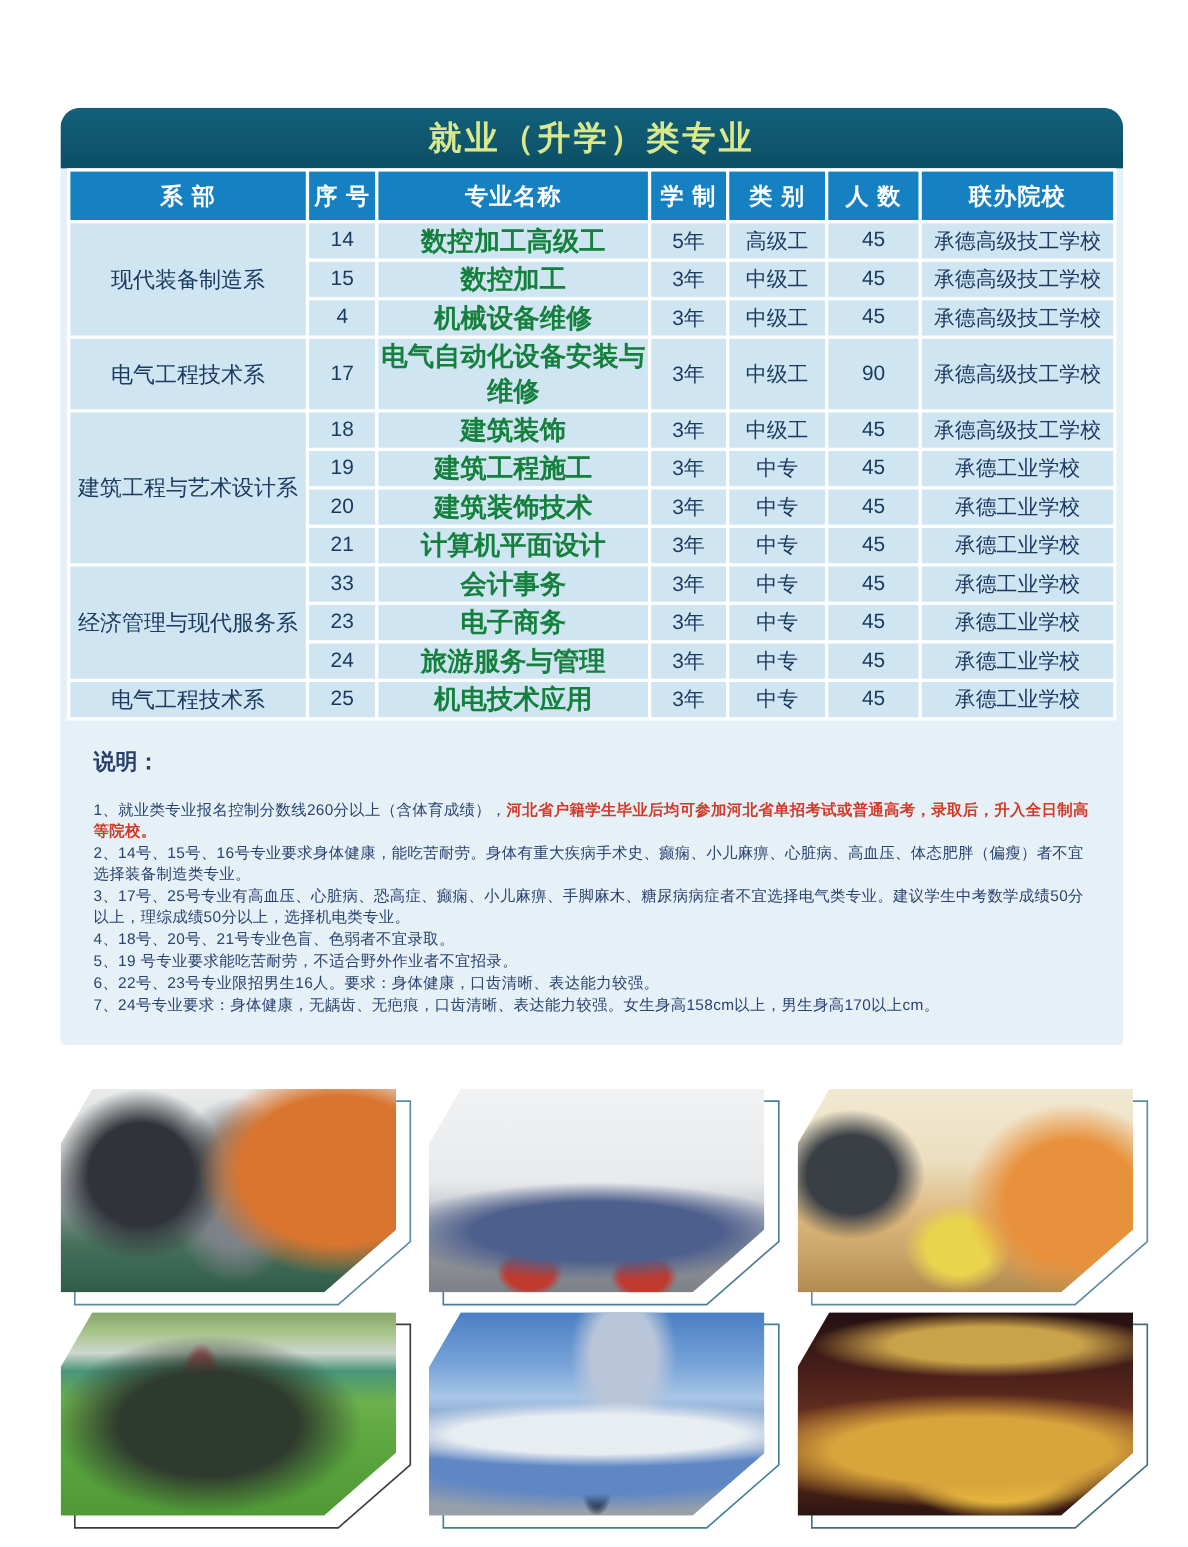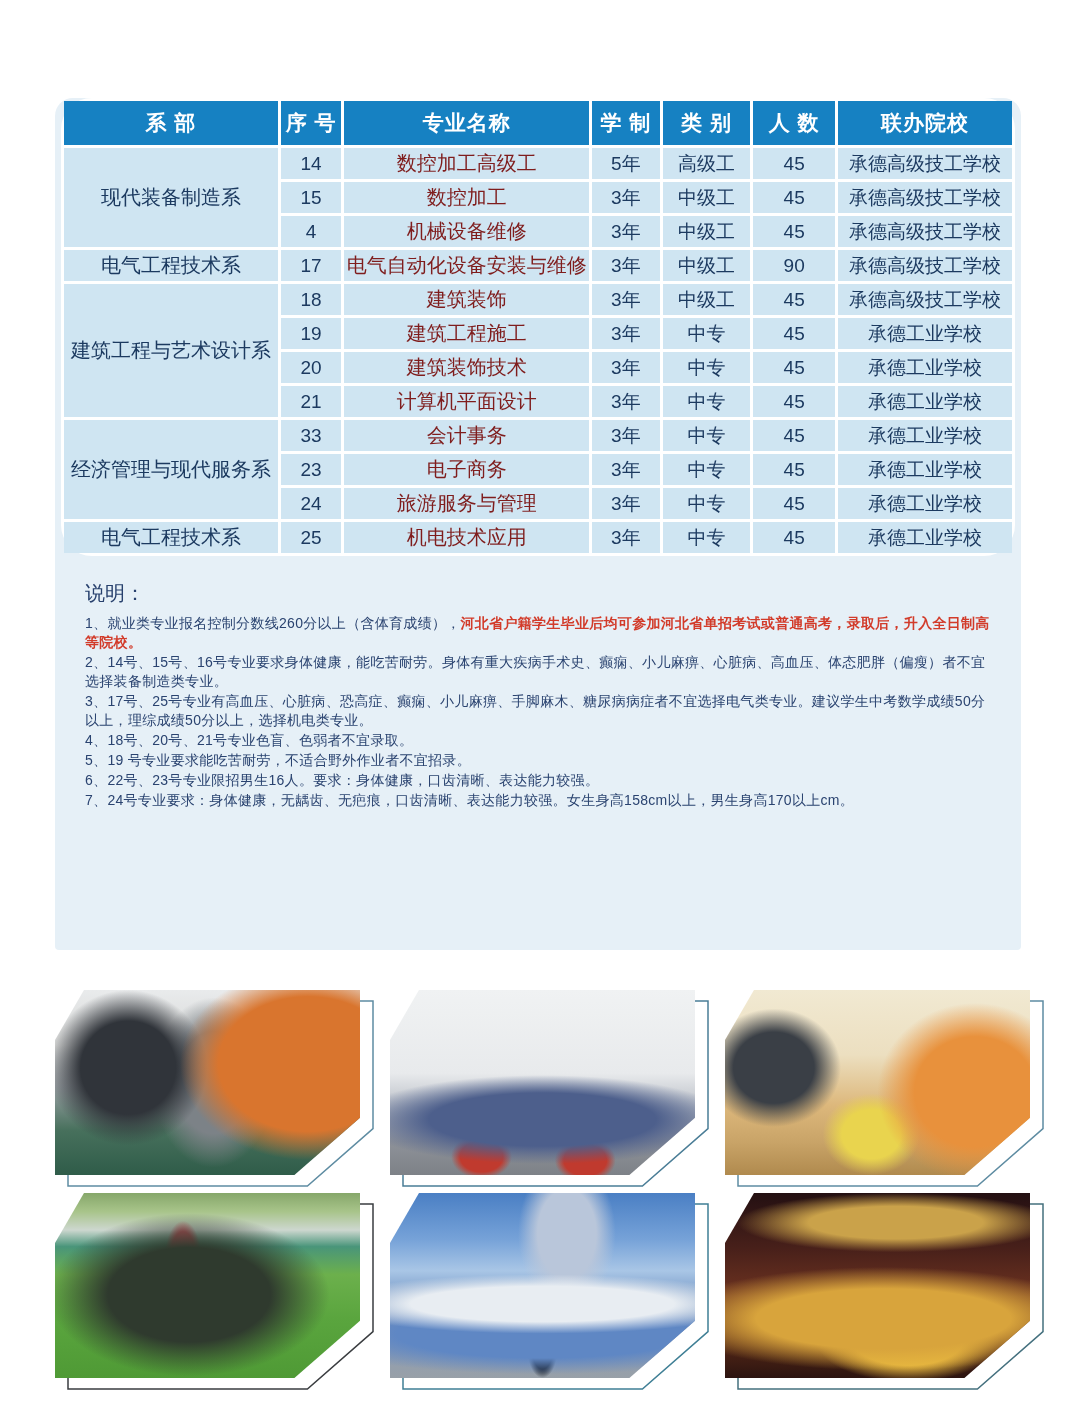--- a/index.html
+++ b/index.html
@@ -14,34 +14,34 @@
   }
   .title-band{
     height:55px;background:linear-gradient(180deg,#12607a 0%,var(--band,#0e566e) 60%,#0c4e64 100%);
     display:flex;align-items:center;justify-content:center;
   }
   .title-band span{
     color:var(--title-color,#d9e98c);font-size:30px;font-weight:bold;letter-spacing:3px;
   }
   table.program{
     width:954px;margin:0 6px;border-collapse:separate;border-spacing:3px;
-    background:#ffffff;table-layout:fixed;border-radius:31px;
+    background:#ffffff;table-layout:fixed;
   }
   table.program th{
     background:var(--head-bg,#1681c2);color:#ffffff;font-size:21px;font-weight:bold;
     height:44px;text-align:center;letter-spacing:1px;padding:0;
   }
   table.program td{
     background:var(--cell-bg,#cfe5f2);color:#1c3a60;font-size:19px;
     height:31px;text-align:center;padding:0 2px;vertical-align:middle;
   }
-  table.program td.major{font-weight:normal;font-size:20px;color:#7f1d1d;}
+  table.program td.major{font-weight:bold;font-size:24px;color:#15803d;}
   table.program td.dept{font-size:20px;}
   .notes{padding:24px 30px 0 30px;}
-  .notes-heading{font-size:20px;font-weight:normal;color:#27406d;margin-bottom:7px;}
+  .notes-heading{font-size:20px;font-weight:bold;color:#27406d;margin-bottom:21px;}
   .note-item{
     font-size:14px;line-height:1.36;color:#2a4370;margin:1px 0;
     letter-spacing:0.3px;
   }
   .note-item .seg-red{color:#d23b2a;font-weight:bold;}
   .photo-grid{
     position:absolute;left:55px;top:990px;width:975px;
     display:grid;grid-template-columns:repeat(3,1fr);
     column-gap:30px;row-gap:18px;grid-auto-rows:185px;
   }
@@ -82,20 +82,23 @@
     radial-gradient(52% 16% at 56% 16%, #caa24a 0 55%, rgba(202,162,74,0) 100%),
     radial-gradient(30% 22% at 60% 80%, #e8b93f 0 60%, rgba(232,185,63,0) 100%),
     linear-gradient(180deg,#241012 0%,#48201a 30%,#6e3320 56%,#5a2a18 78%,#2c1410 100%);}
   .ol-0{stroke:#5e8ca2;} .ol-1{stroke:#4a7d96;} .ol-2{stroke:#5e8ca2;}
   .ol-3{stroke:#3a3d40;} .ol-4{stroke:#3f7f95;} .ol-5{stroke:#44707e;}
 </style>
 </head>
 <body style="--card-bg: #e6f0f7; --band: #0e566e; --title-color: #d9e98c; --head-bg: #1681c2; --cell-bg: #cfe5f2; --note-red: #d23b2a;">
 
 <div class="card">
+  <div class="title-band">
+    <span>就业（升学）类专业</span>
+  </div>
   <table class="program">
     <colgroup>
       <col style="width:23%">
         <col style="width:6.5%">
         <col style="width:26.3%">
       <col style="width:7.3%">
         <col style="width:9.4%">
         <col style="width:8.8%">
         <col style="width:18.7%">
     </colgroup>

